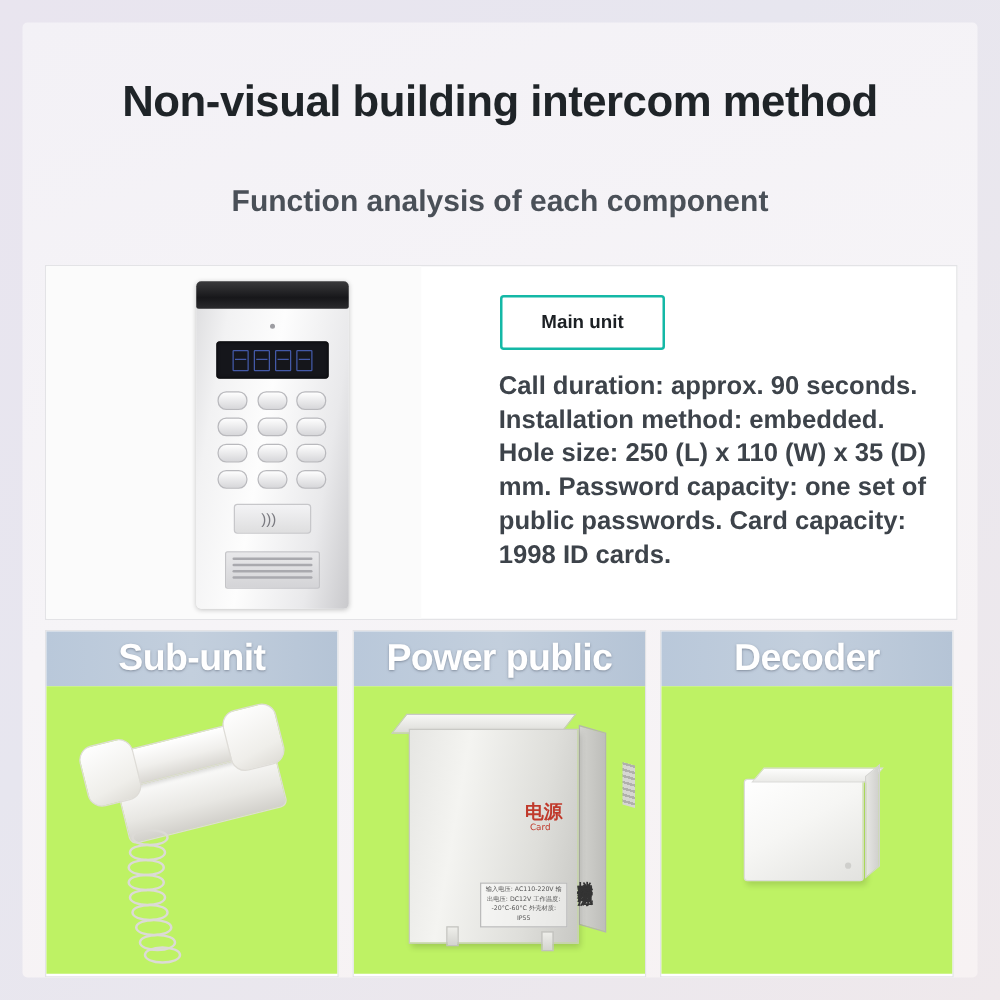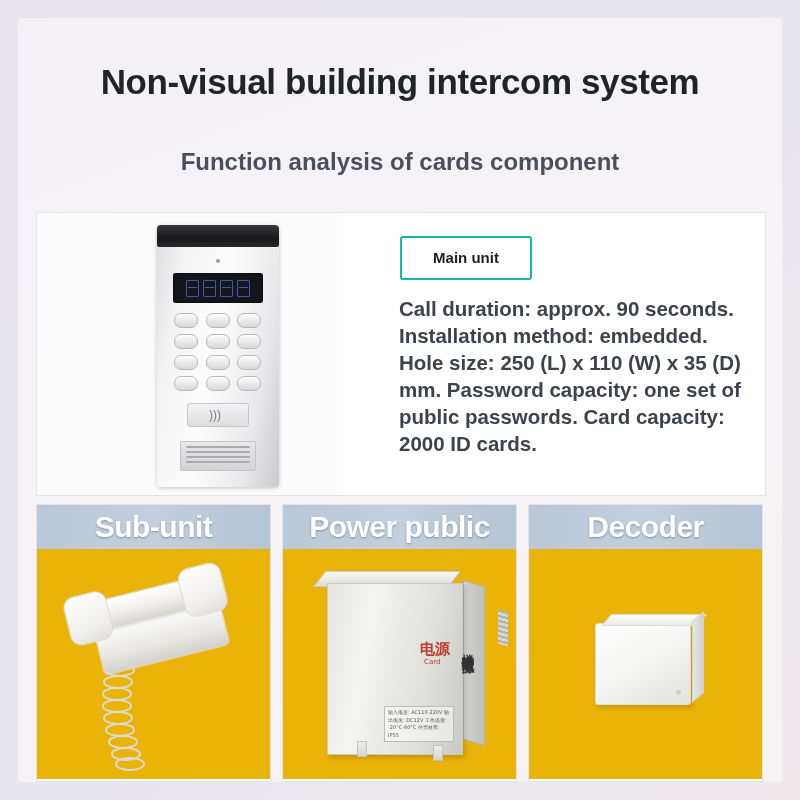--- a/index.html
+++ b/index.html
@@ -244,21 +244,22 @@
   .card-head span {
     font-size: 30px;
     font-weight: bold;
     color: #ffffff;
     text-shadow: 0 1px 2px rgba(80,90,105,0.55);
     letter-spacing: -0.5px;
   }
   .card-body {
     position: relative;
     height: 230px;
-    background: #eab308;
+    background: #bef264;
+    text-align: center;
   }
 
   
   .handset {
     position: absolute;
     left: 34px;
     top: 28px;
     width: 150px;
     height: 58px;
     transform: rotate(-14deg);
@@ -465,22 +466,22 @@
     border-radius: 50%;
     background: #cfcfcc;
   }
 </style>
 </head>
 <body>
 
 <div class="page">
   <div class="inner"></div>
 
-  <div class="title">Non-visual building intercom system</div>
-  <div class="subtitle">Function analysis of cards component</div>
+  <div class="title">Non-visual building intercom method</div>
+  <div class="subtitle">Function analysis of each component</div>
 
   <div class="main-card">
 
     <div class="device-photo">
       <div class="panel">
         <div class="panel-top"></div>
         <div class="panel-dot"></div>
         <div class="display">
           <div class="seg"></div>
           <div class="seg"></div>
@@ -506,21 +507,21 @@
         <div class="speaker">
           <div class="slit"></div>
           <div class="slit"></div>
           <div class="slit"></div>
           <div class="slit"></div>
         </div>
       </div>
     </div>
 
     <div class="badge-main">Main unit</div>
-    <div class="main-desc">Call duration: approx. 90 seconds. Installation method: embedded. Hole size: 250 (L) x 110 (W) x 35 (D) mm. Password capacity: one set of public passwords. Card capacity: 2000 ID cards.</div>
+    <div class="main-desc">Call duration: approx. 90 seconds. Installation method: embedded. Hole size: 250 (L) x 110 (W) x 35 (D) mm. Password capacity: one set of public passwords. Card capacity: 1998 ID cards.</div>
   </div>
 
   <div class="bottom">
 
     <div class="card">
       <div class="card-head">
         <span>Sub-unit</span>
       </div>
       <div class="card-body">
         <div class="wallplate"></div>

